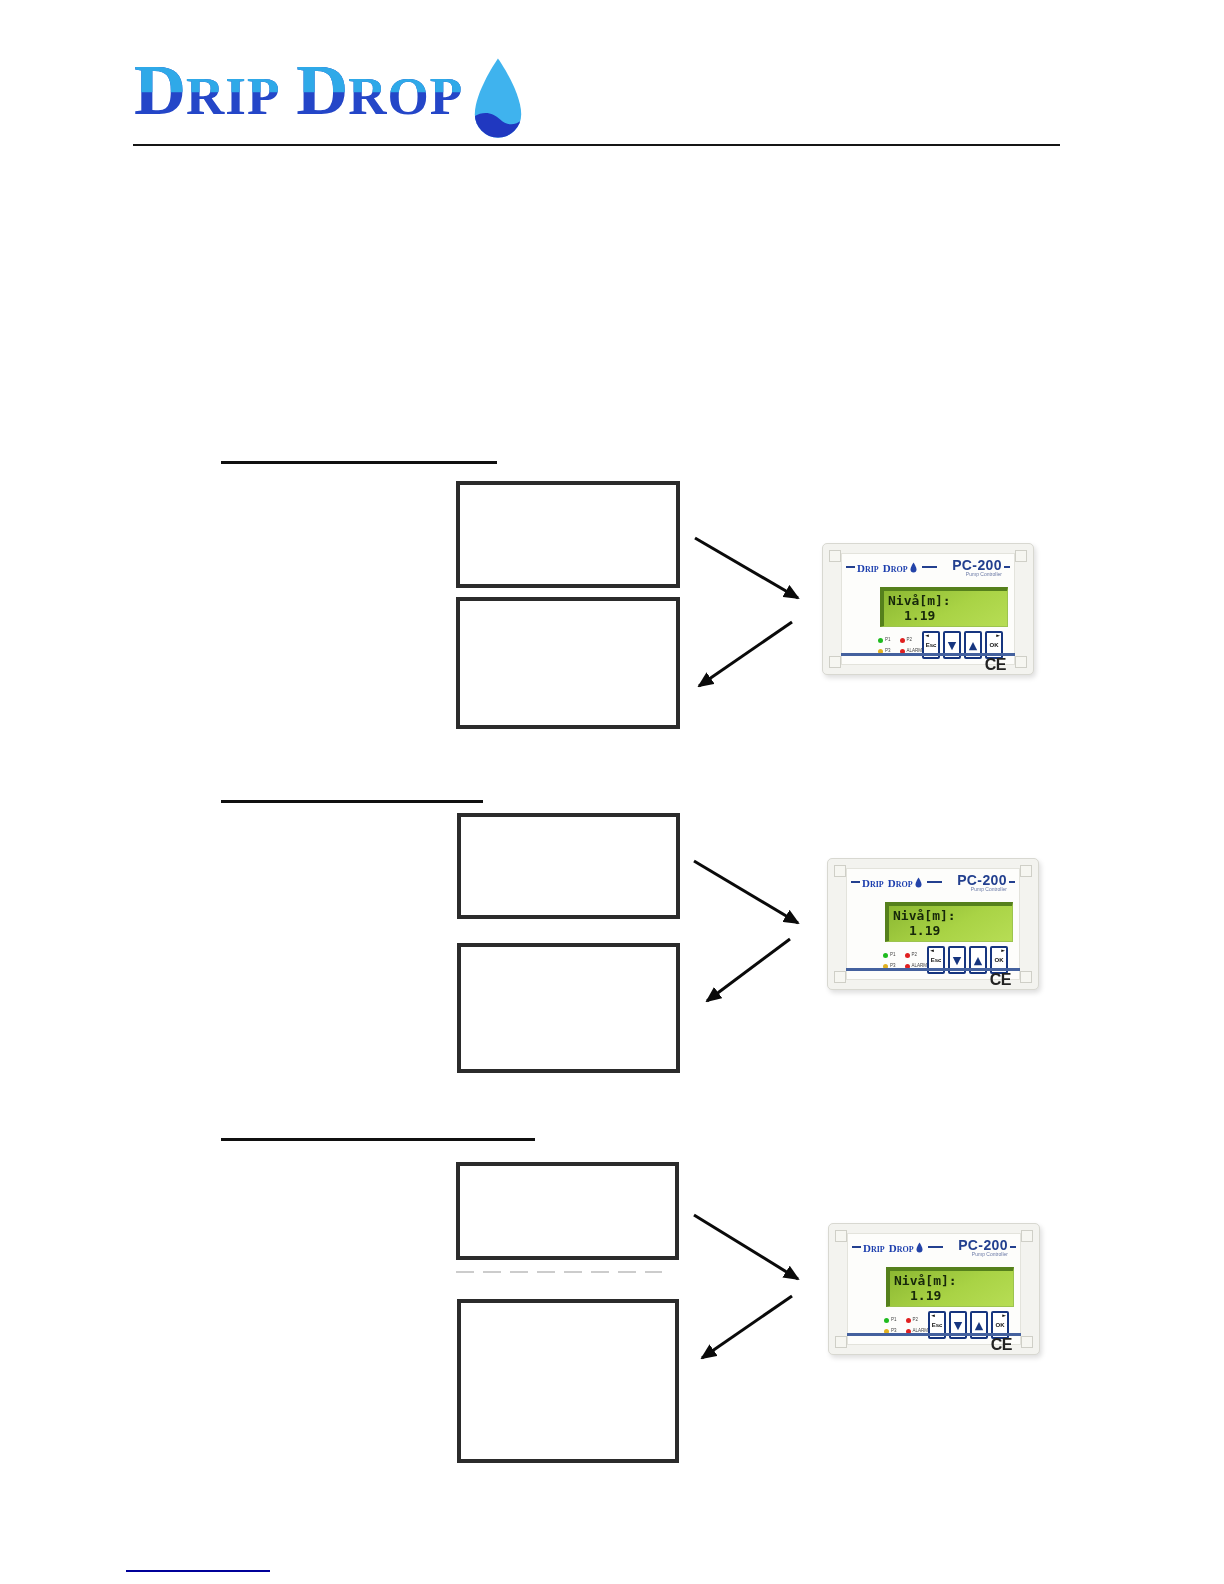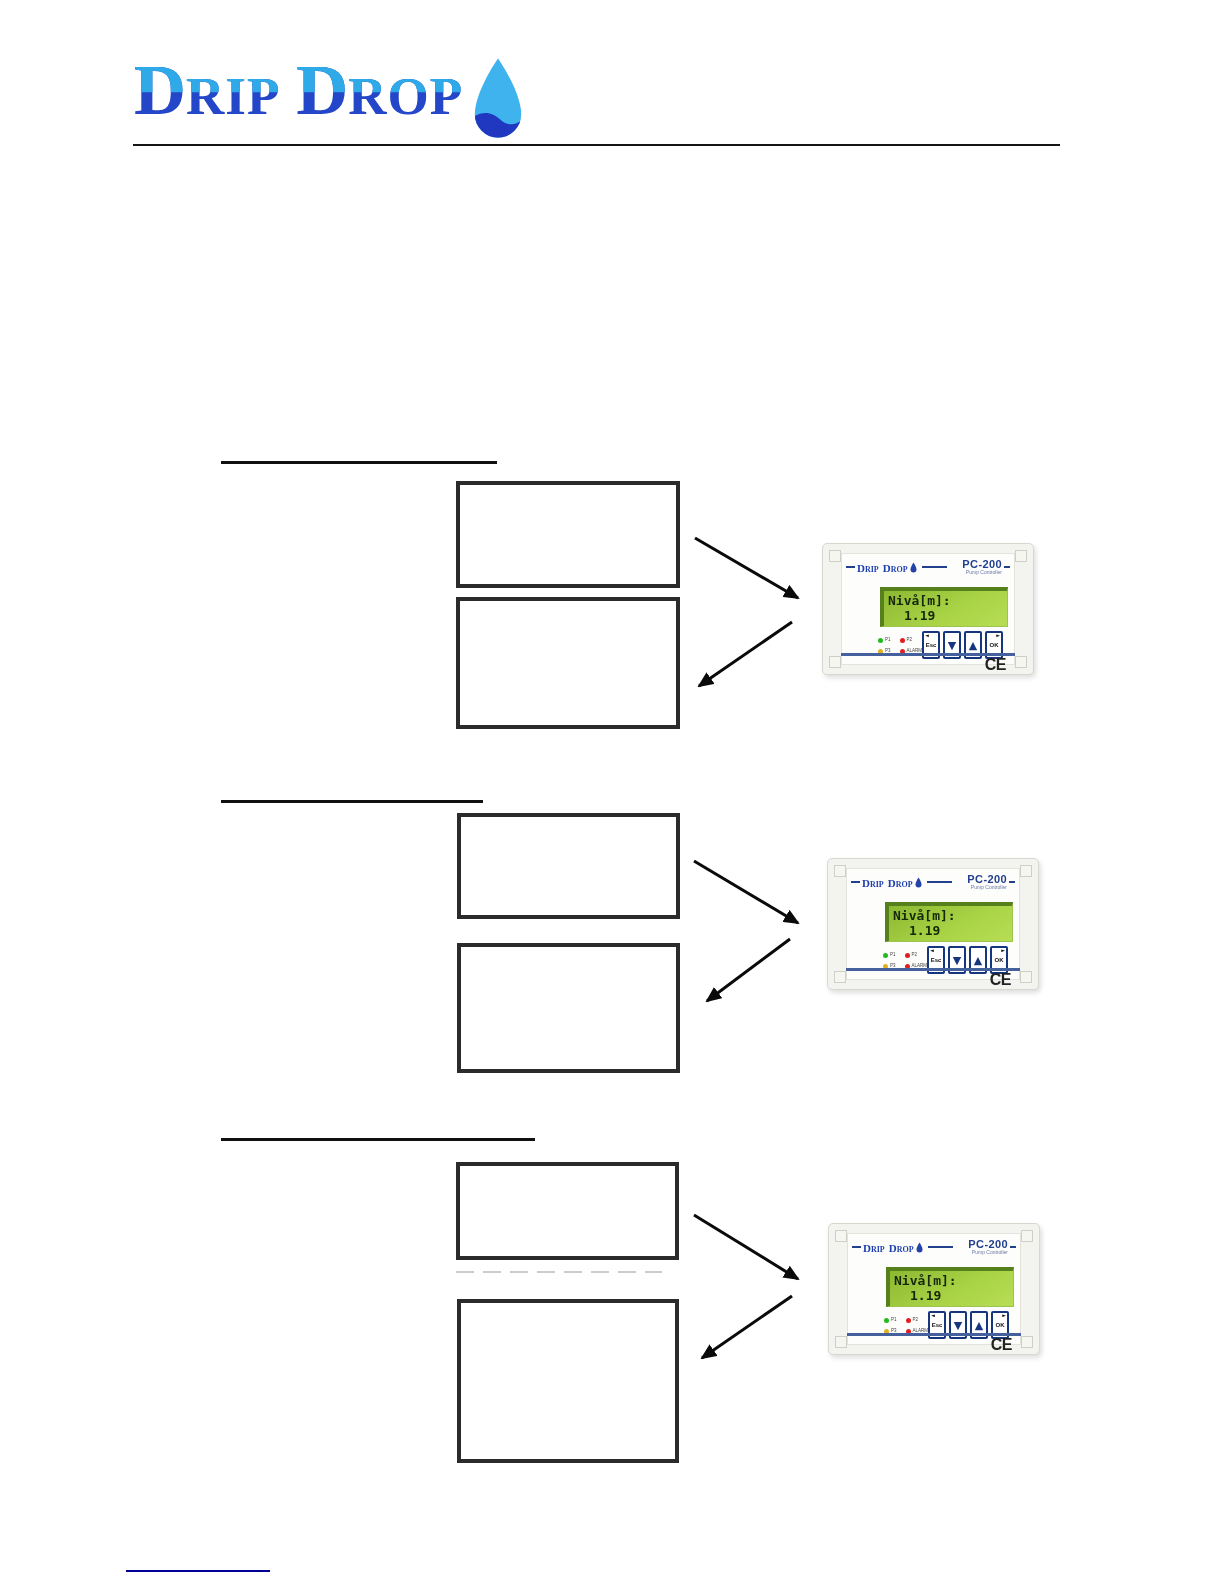--- a/index.html
+++ b/index.html
@@ -41,21 +41,21 @@
   .dev-header{position:absolute;left:4px;top:5px;right:4px;height:16px;display:flex;align-items:center;}
   .dash{width:9px;height:2px;background:#23408f;flex:0 0 auto;}
   .dash.short{width:6px;}
   .dev-brand{font-family:"Liberation Serif","DejaVu Serif",serif;font-weight:bold;color:#1d3fae;
              white-space:nowrap;line-height:1;margin-left:2px;}
   .dev-brand .bi{font-size:11px;}
   .dev-brand .br{font-size:8px;}
   .dev-drop{width:7px;height:11px;margin:0 2px;flex:0 0 auto;}
   .hline{flex:1 1 auto;height:2px;background:#23408f;margin:0 3px;}
   .dev-model{display:flex;flex-direction:column;align-items:flex-end;line-height:1;margin-right:2px;}
-  .model{font-size:11px;font-weight:bold;color:#23408f;letter-spacing:.4px;margin-left:12px;}
+  .model{font-size:14px;font-weight:bold;color:#23408f;letter-spacing:.4px;margin-left:12px;}
   .model-sub{font-size:5px;color:#6a79a5;}
   .lcd{position:absolute;left:38px;top:33px;width:128px;height:40px;box-sizing:border-box;
        background:linear-gradient(150deg,#8cb832,#a9d345 55%,#b7dd55);
        border-top:4px solid #55801c;border-left:4px solid #55801c;
        border-right:1px solid #9cc44e;border-bottom:1px solid #9cc44e;
        font-family:"DejaVu Sans Mono",monospace;font-weight:bold;color:#17280a;
        font-size:13px;line-height:15px;padding:2px 0 11px 4px;}
   .lcd-line2{padding-left:16px;}
   .leds{position:absolute;left:36px;top:84px;display:grid;grid-template-columns:auto auto;
         column-gap:9px;row-gap:6px;}

